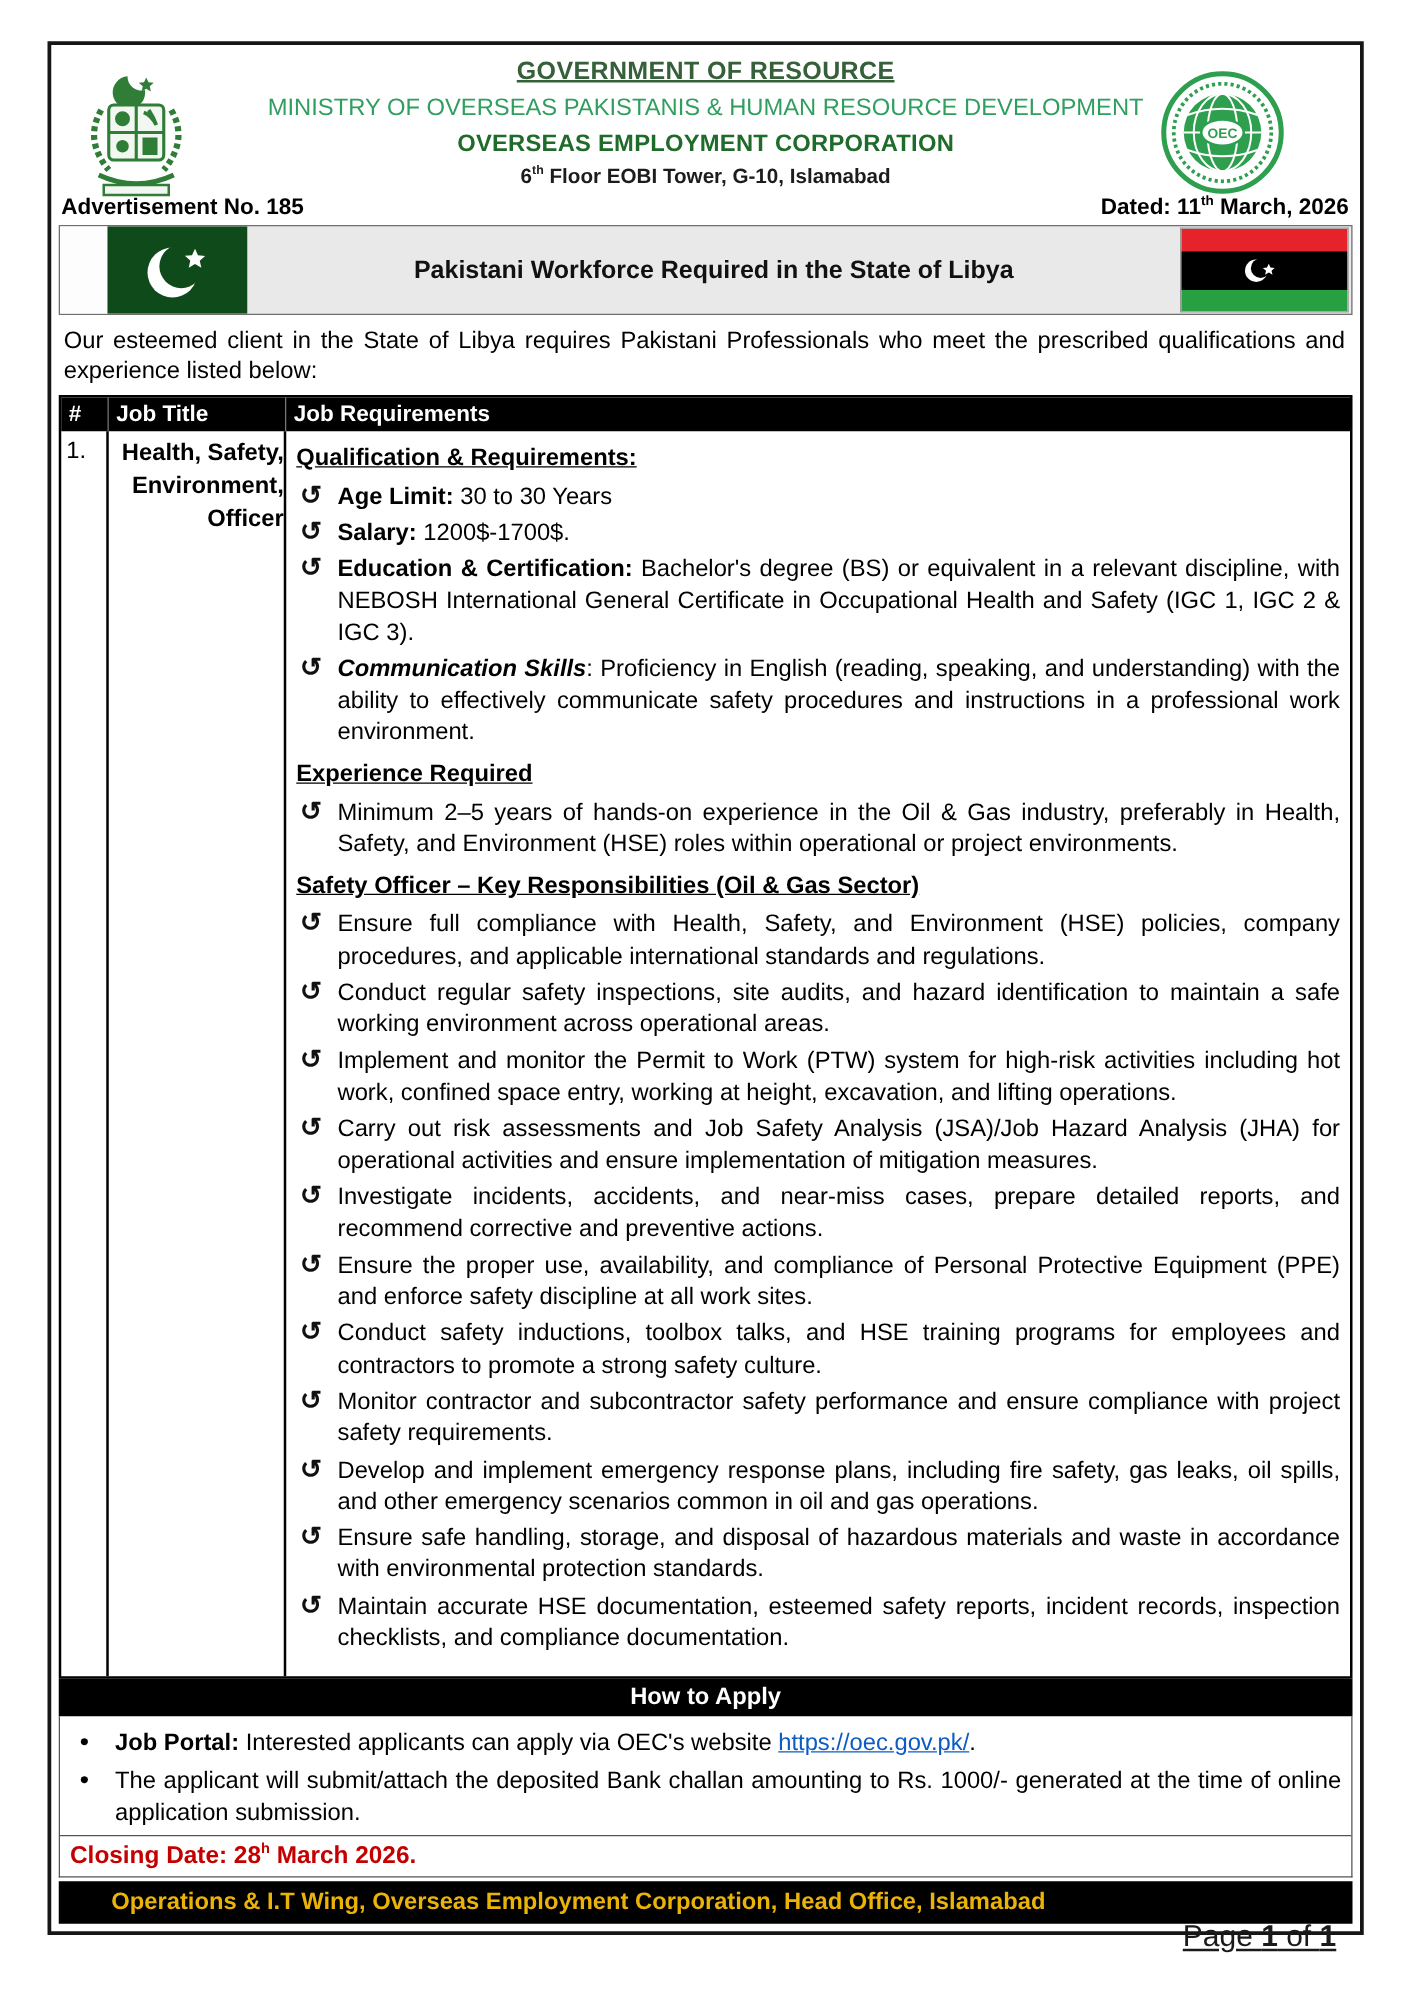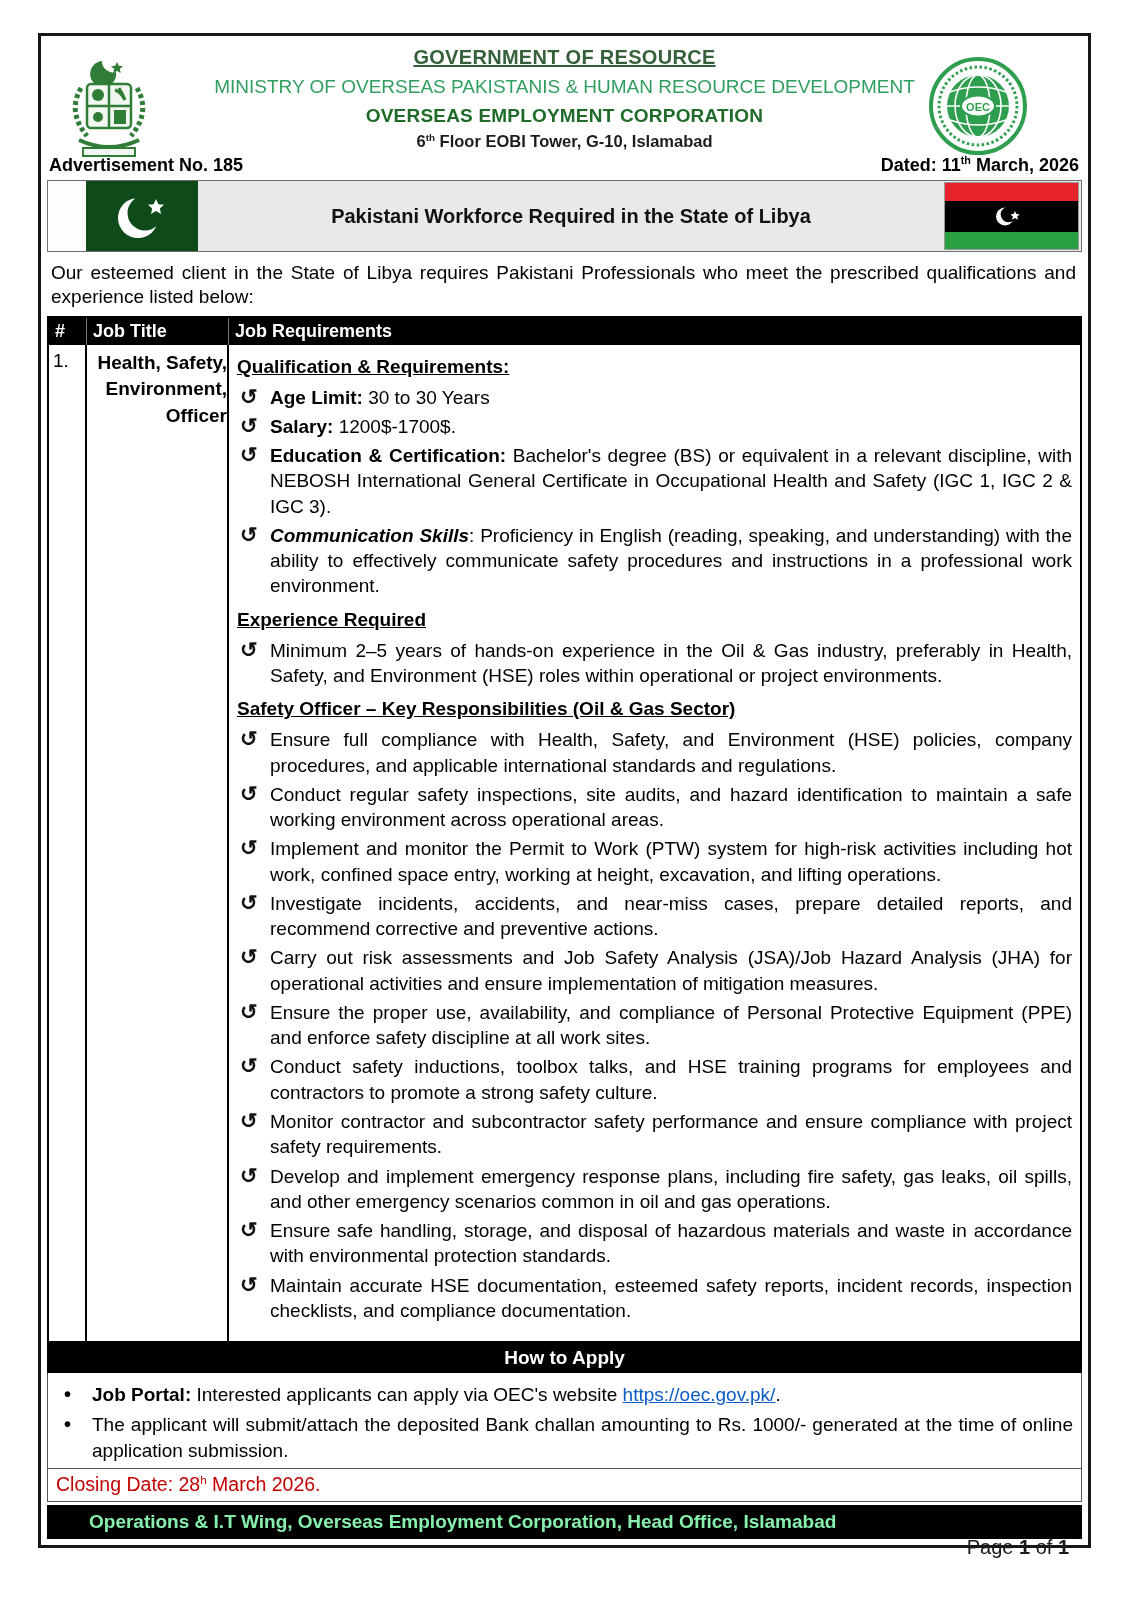--- a/index.html
+++ b/index.html
@@ -38,23 +38,23 @@
   ul.arrows li::before{content:"↺";position:absolute;left:3px;top:-2px;font-weight:bold;font-size:21px;color:#111;}
   .b{font-weight:bold;}
   .bi{font-weight:bold;font-style:italic;}
   
   .applybar{margin:0 6px;background:#000;color:#fff;text-align:center;font-weight:bold;font-size:19px;padding:4px 0;}
   .lowerbox{margin:0 6px;border:1px solid #555;border-top:none;padding-top:4px;}
   ul.dots{margin:2px 0 4px;padding:0 8px 0 0;list-style:none;}
   ul.dots li{position:relative;padding-left:44px;font-size:19px;line-height:1.33;text-align:justify;margin:5px 0;}
   ul.dots li::before{content:"•";position:absolute;left:16px;top:-1px;font-size:20px;font-weight:bold;}
   a.lnk{color:#0b5bc4;text-decoration:underline;cursor:pointer;}
-  .closing{border-top:1px solid #555;color:#c40000;font-weight:normal;font-size:19.5px;padding:4px 8px 5px;}
-  .footbar{margin:3px 6px 6px;background:#000;color:#86efac;font-weight:bold;font-size:19px;padding:6px 0 6px 42px;}
-  .pagefoot{position:absolute;right:62px;top:1536px;font-size:20px;color:#1a1a1a;}
+  .closing{border-top:1px solid #555;color:#c40000;font-weight:bold;font-size:19.5px;padding:4px 8px 5px;}
+  .footbar{margin:3px 6px 6px;background:#000;color:#eab308;font-weight:bold;font-size:19px;padding:6px 0 6px 42px;}
+  .pagefoot{position:absolute;right:62px;top:1536px;font-size:24px;color:#1a1a1a;text-decoration:underline;}
 </style>
 </head>
 <body>
 
 <div class="doc">
 
   <div class="hdr">
     <span class="emblem">
       <svg width="96" height="112" viewBox="0 0 96 112">
         <g fill="none" stroke="#2f7d37" stroke-width="2.5">
@@ -147,22 +147,22 @@
         <div class="sec-head">Experience Required</div>
         <ul class="arrows">
           <li> Minimum 2–5 years of hands-on experience in the Oil &amp; Gas industry, preferably in Health, Safety, and Environment (HSE) roles within operational or project environments.</li>
         </ul>
 
         <div class="sec-head">Safety Officer – Key Responsibilities (Oil &amp; Gas Sector)</div>
         <ul class="arrows">
           <li>Ensure full compliance with Health, Safety, and Environment (HSE) policies, company procedures, and applicable international standards and regulations.</li>
           <li>Conduct regular safety inspections, site audits, and hazard identification to maintain a safe working environment across operational areas.</li>
           <li>Implement and monitor the Permit to Work (PTW) system for high-risk activities including hot work, confined space entry, working at height, excavation, and lifting operations.</li>
+          <li>Carry out risk assessments and Job Safety Analysis (JSA)/Job Hazard Analysis (JHA) for operational activities and ensure implementation of mitigation measures.</li>
           <li>Investigate incidents, accidents, and near-miss cases, prepare detailed reports, and recommend corrective and preventive actions.</li>
-          <li>Carry out risk assessments and Job Safety Analysis (JSA)/Job Hazard Analysis (JHA) for operational activities and ensure implementation of mitigation measures.</li>
           <li>Ensure the proper use, availability, and compliance of Personal Protective Equipment (PPE) and enforce safety discipline at all work sites.</li>
           <li>Conduct safety inductions, toolbox talks, and HSE training programs for employees and contractors to promote a strong safety culture.</li>
           <li>Monitor contractor and subcontractor safety performance and ensure compliance with project safety requirements.</li>
           <li>Develop and implement emergency response plans, including fire safety, gas leaks, oil spills, and other emergency scenarios common in oil and gas operations.</li>
           <li>Ensure safe handling, storage, and disposal of hazardous materials and waste in accordance with environmental protection standards.</li>
           <li>Maintain accurate HSE documentation, esteemed safety reports, incident records, inspection checklists, and compliance documentation.</li>
         </ul>
 
       </div>
     </div>

